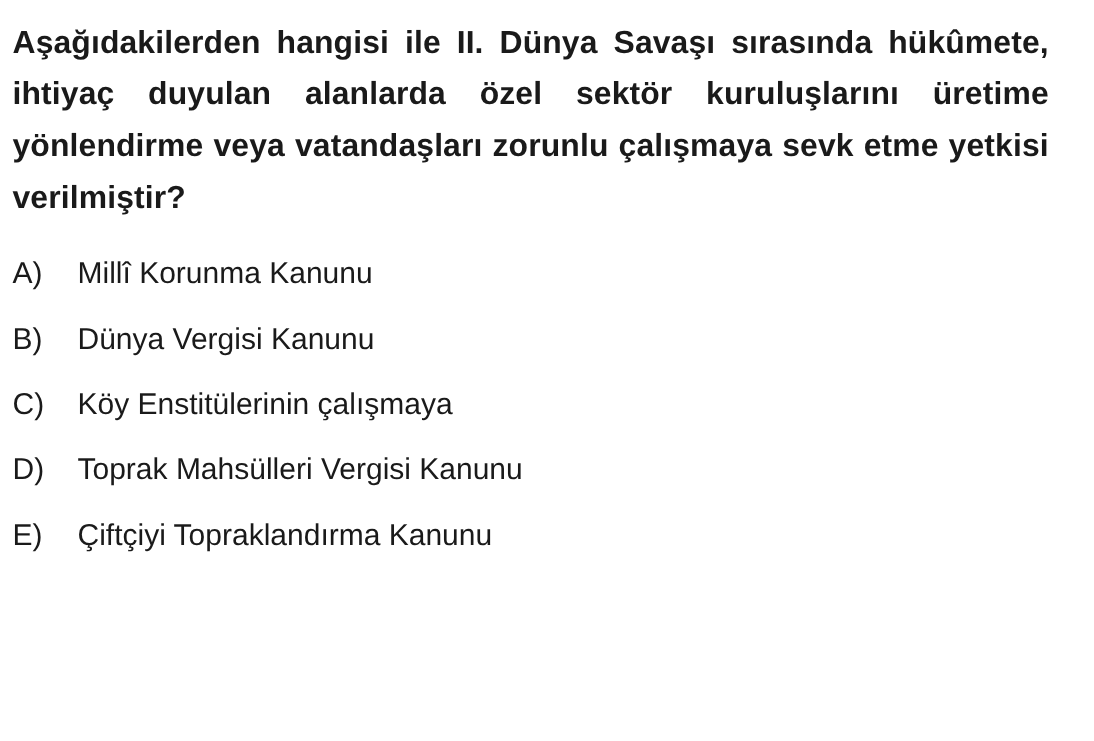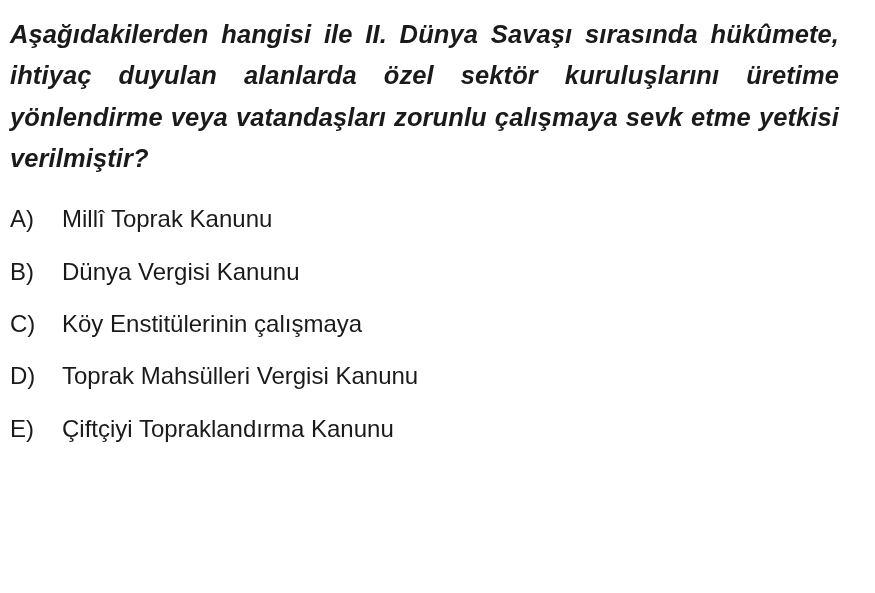--- a/index.html
+++ b/index.html
@@ -23,21 +23,20 @@
   .question-stem {
     font-size: 25.5px;
     font-weight: bold;
     line-height: 1.62;
     text-align: justify;
     text-align-last: left;
     letter-spacing: 0.1px;
     margin: 0 0 24px 0;
     color: #1a1a1a;
     hyphens: manual;
-    font-style: italic;
   }
   .options {
     list-style: none;
     margin: 0;
     padding: 0;
   }
   .option {
     display: flex;
     align-items: baseline;
     font-size: 24px;
@@ -56,21 +55,21 @@
 </style>
 </head>
 <body>
 
 <div class="page">
   <p class="question-stem">Aşağıdakilerden hangisi ile II. Dünya Savaşı sırasında hükûmete, ihtiyaç duyulan alanlarda özel sektör kuruluşlarını üretime yönlendirme veya vatandaşları zorunlu çalışmaya sevk etme yetkisi verilmiştir?</p>
 
   <ul class="options">
     <li class="option">
       <span class="option-letter">A)</span>
-      <span class="option-text">Millî Toprak Kanunu</span>
+      <span class="option-text">Millî Korunma Kanunu</span>
     </li>
     <li class="option">
       <span class="option-letter">B)</span>
       <span class="option-text">Dünya Vergisi Kanunu</span>
     </li>
     <li class="option">
       <span class="option-letter">C)</span>
       <span class="option-text">Köy Enstitülerinin çalışmaya</span>
     </li>
     <li class="option">

